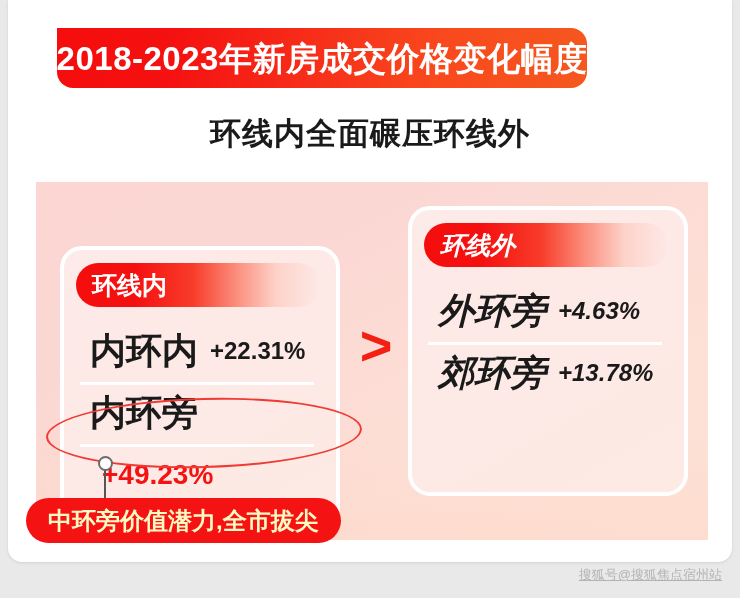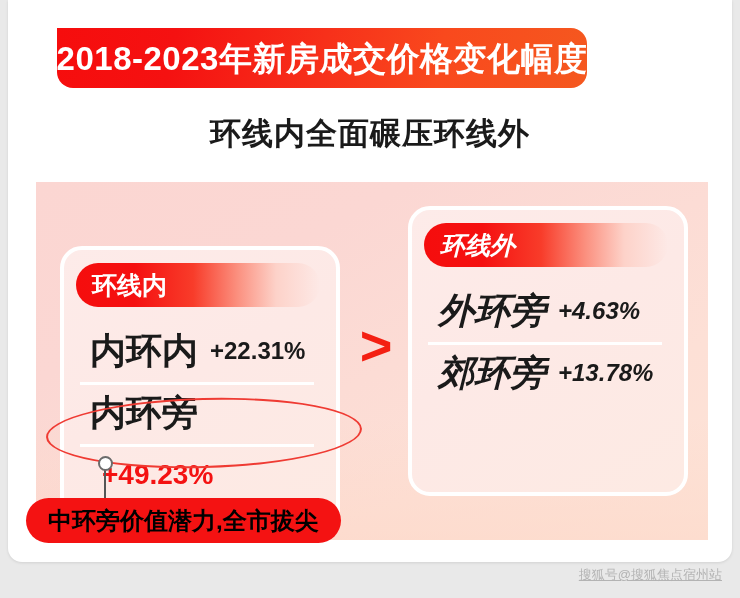--- a/index.html
+++ b/index.html
@@ -234,21 +234,21 @@
     top: 498px;
     height: 45px;
     padding: 0 22px;
     background: #f41212;
     border-radius: 23px;
     display: flex;
     align-items: center;
     z-index: 6;
   }
   .callout-badge-text {
-    color: #000000;
+    color: #fef9c3;
     font-size: 24px;
     font-weight: bold;
     line-height: 1;
     white-space: nowrap;
   }
 
   
   .watermark {
     position: absolute;
     right: 18px;

